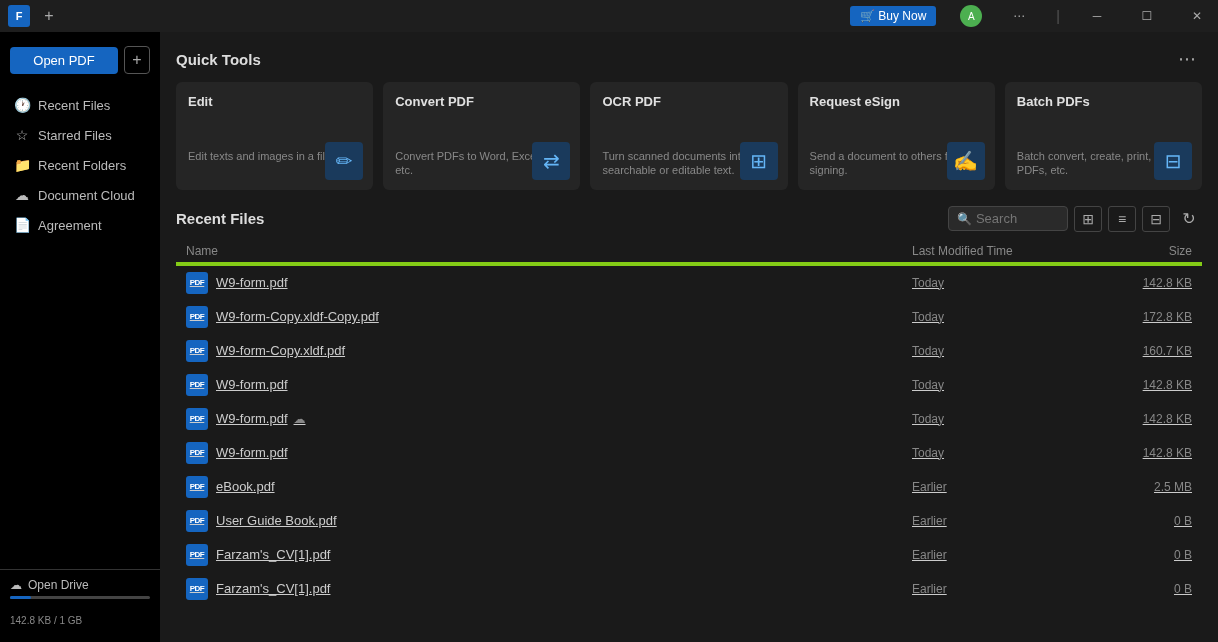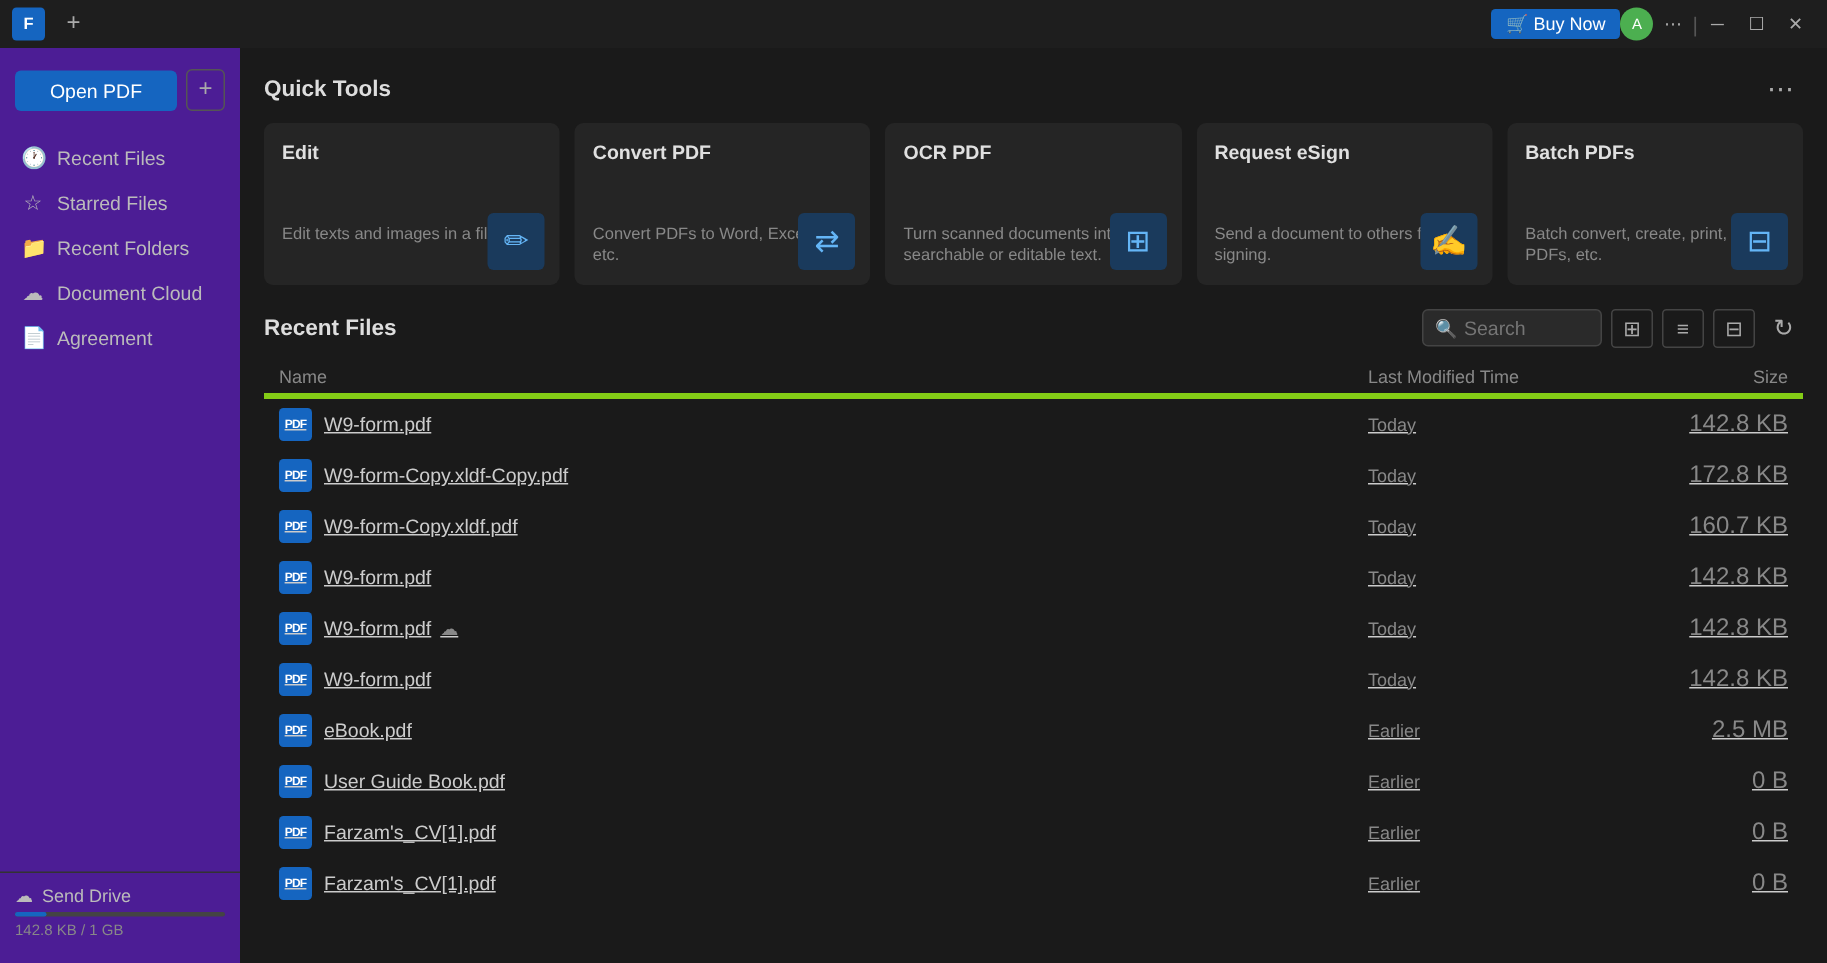--- a/index.html
+++ b/index.html
@@ -50,21 +50,21 @@
       color: #aaa;
       cursor: pointer;
       font-size: 16px;
       display: flex;
       align-items: center;
       justify-content: center;
     }
     .title-bar-right {
       display: flex;
       align-items: center;
-      gap: 0;
+      gap: 24px;
     }
     .buy-now-btn {
       background: #1565c0;
       color: white;
       border: none;
       padding: 3px 10px;
       border-radius: 3px;
       cursor: pointer;
       font-size: 12px;
       display: flex;
@@ -99,21 +99,21 @@
     
     .main {
       display: flex;
       flex: 1;
       overflow: hidden;
     }
 
     
     .sidebar {
       width: 160px;
-      background: #4c1d95;
+      background: #000000;
       display: flex;
       flex-direction: column;
       padding: 8px 0;
       flex-shrink: 0;
     }
     .sidebar-top {
       padding: 6px 10px;
       display: flex;
       align-items: center;
       gap: 6px;
@@ -181,21 +181,21 @@
     }
     .storage-fill {
       height: 100%;
       background: #1565c0;
       border-radius: 2px;
       width: 15%;
     }
     .storage-text {
       font-size: 10px;
       color: #888;
-      margin-top: 4px;
+      margin-top: 16px;
     }
 
     
     .content {
       flex: 1;
       background: #1a1a1a;
       display: flex;
       flex-direction: column;
       overflow: hidden;
       padding: 0 16px;
@@ -385,21 +385,21 @@
     }
     .file-modified {
       width: 180px;
       color: #888;
       font-size: 12px;
     }
     .file-size {
       width: 100px;
       text-align: right;
       color: #888;
-      font-size: 16px;
+      font-size: 12px;
     }
 
     
     .activation-notice {
       position: absolute;
       bottom: 36px;
       right: 16px;
       color: #666;
       font-size: 11px;
       text-align: right;
@@ -449,21 +449,21 @@
           <span>Document Cloud</span>
         </div>
         <div class="nav-item">
           <span class="nav-icon">📄</span>
           <span>Agreement</span>
         </div>
       </nav>
     <div class="sidebar-footer">
       <div class="cloud-drive-row">
         <span>☁</span>
-        <span>Send Drive</span>
+        <span>Open Drive</span>
       </div>
       <div class="storage-bar">
         <div class="storage-fill"></div>
       </div>
       <div class="storage-text">142.8 KB / 1 GB</div>
     </div>
   </div>
 
   <div class="content" style="position:relative;">
 

